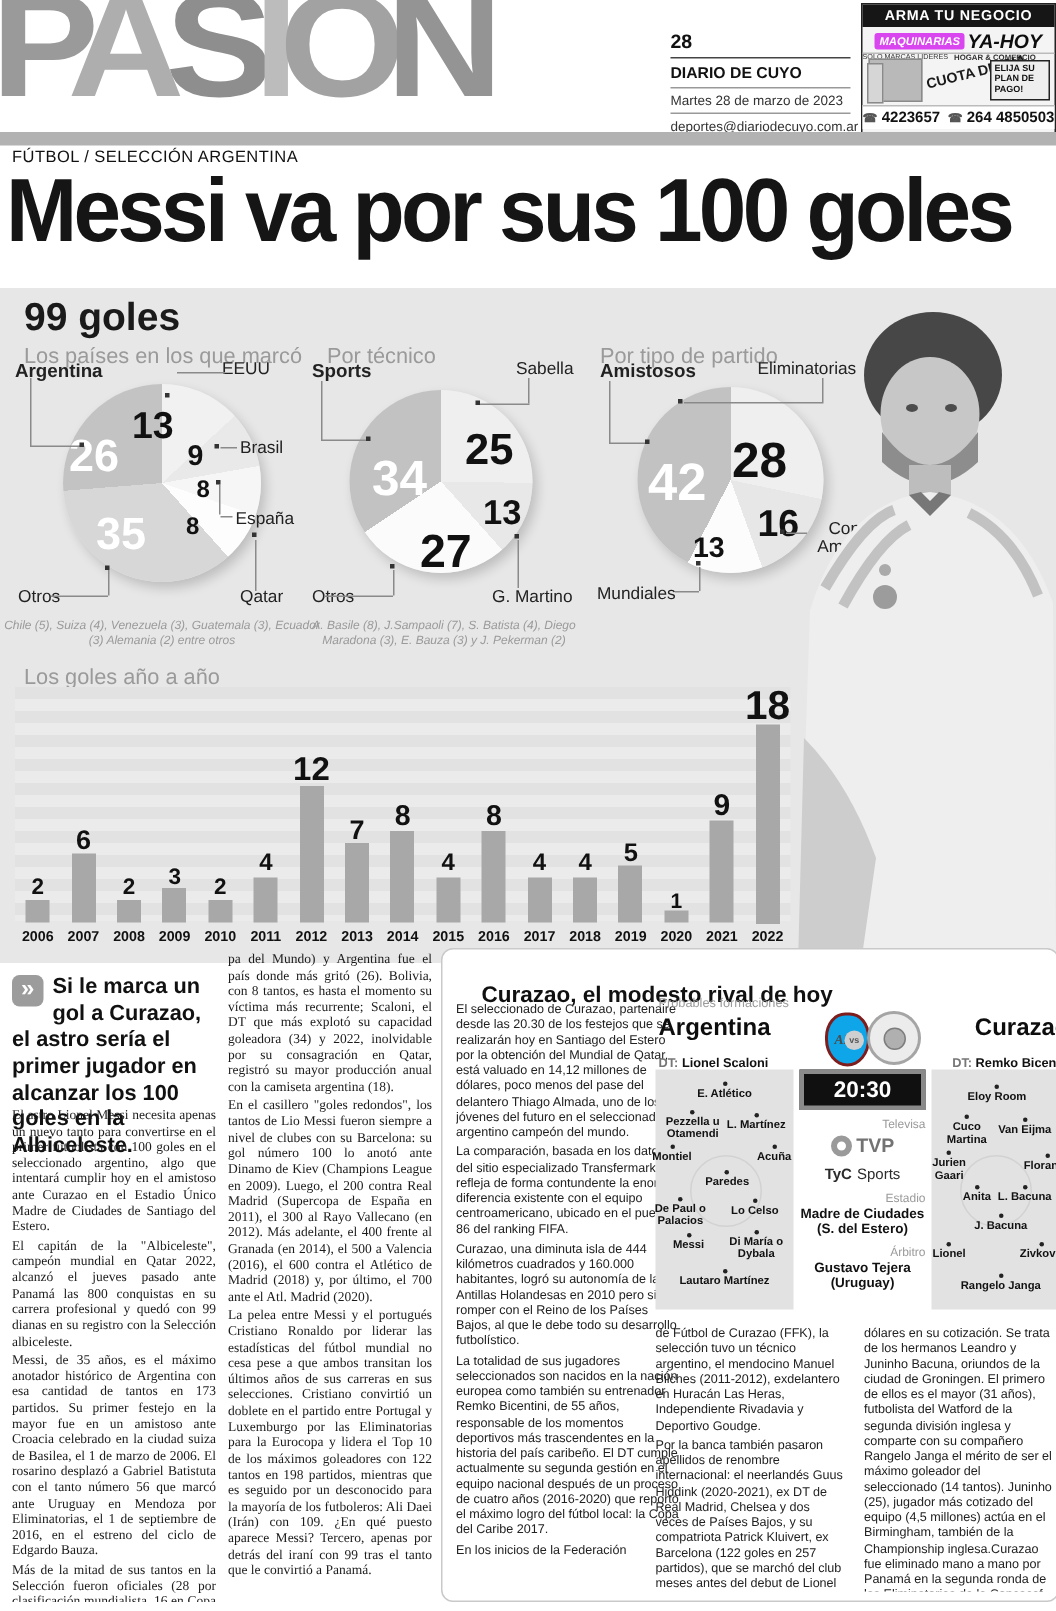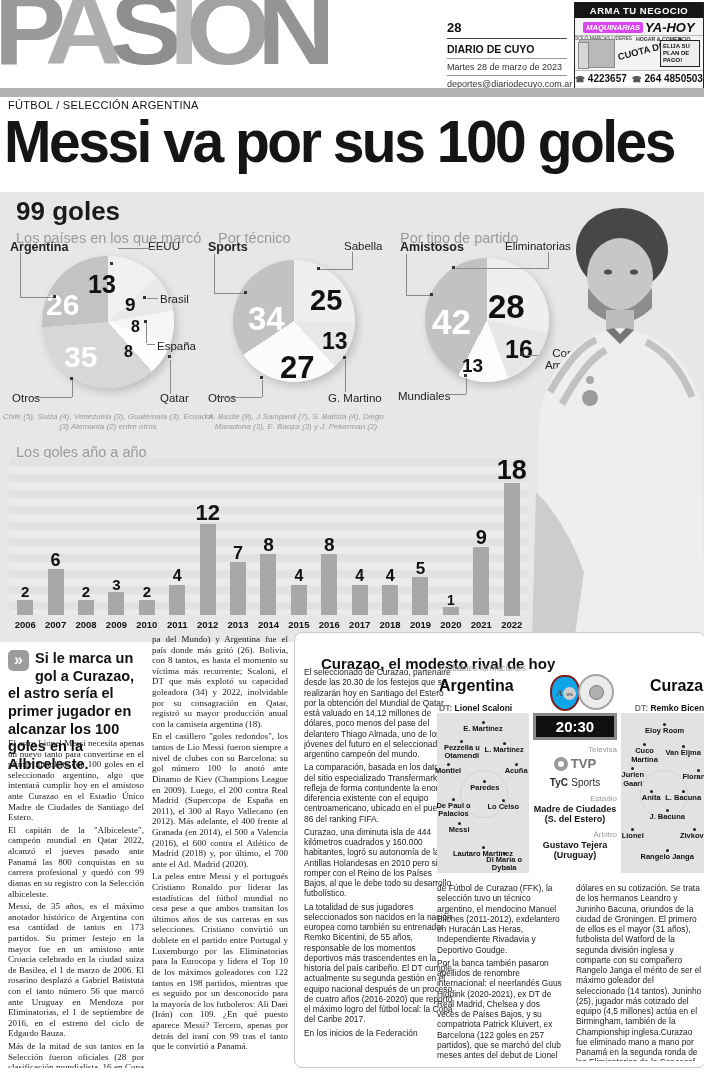--- a/index.html
+++ b/index.html
@@ -355,30 +355,30 @@
       <div class="tdt" style="left:2px"><em>DT:</em> <span>Lionel Scaloni</span></div>
       <div class="afa">AFA</div>
       <div class="vsb">vs</div>
       <div class="cff">
           <i></i>
         </div>
       <div class="tname" style="right:-8px">Curazao</div>
       <div class="tdt" style="right:-12px"><em>DT:</em> <span>Remko Bicentini</span></div>
 
       <div class="pitch home">
-          <div class="player" style="left: 50%; top: 5%; width: 80px; margin-left: -40px;"><i class="pdot"></i><span>E. Martínez</span></div>
+          <div class="player" style="left: 50%; top: 5%; width: 80px; margin-left: -40px;"><i class="pdot"></i><span>E. Atlético</span></div>
           <div class="player" style="left: 27%; top: 17%;"><i class="pdot"></i><span>Pezzella u Otamendi</span></div>
           <div class="player" style="left: 73%; top: 18%;"><i class="pdot"></i><span>L. Martínez</span></div>
           <div class="player" style="left: 12%; top: 31%;"><i class="pdot"></i><span>Montiel</span></div>
           <div class="player" style="left: 86%; top: 31%;"><i class="pdot"></i><span>Acuña</span></div>
           <div class="player" style="left: 52%; top: 42%;"><i class="pdot"></i><span>Paredes</span></div>
           <div class="player" style="left: 18%; top: 53%;"><i class="pdot"></i><span>De Paul o Palacios</span></div>
           <div class="player" style="left: 72%; top: 54%;"><i class="pdot"></i><span>Lo Celso</span></div>
           <div class="player" style="left: 24%; top: 68%;"><i class="pdot"></i><span>Messi</span></div>
-          <div class="player" style="left: 73%; top: 67%; margin-top: 32px;"><i class="pdot"></i><span>Di María o Dybala</span></div>
+          <div class="player" style="left: 73%; top: 67%;"><i class="pdot"></i><span>Di María o Dybala</span></div>
           <div class="player" style="left: 50%; top: 83%; width: 86px; margin-left: -43px;"><i class="pdot"></i><span>Lautaro Martínez</span></div>
         </div>
 
       <div class="mcol">
         <div class="mtime">20:30</div>
         <div class="mlab">Televisa</div>
         <div class="tvp">
           <span class="tvpring"></span>
           <b>TVP</b>
         </div>

